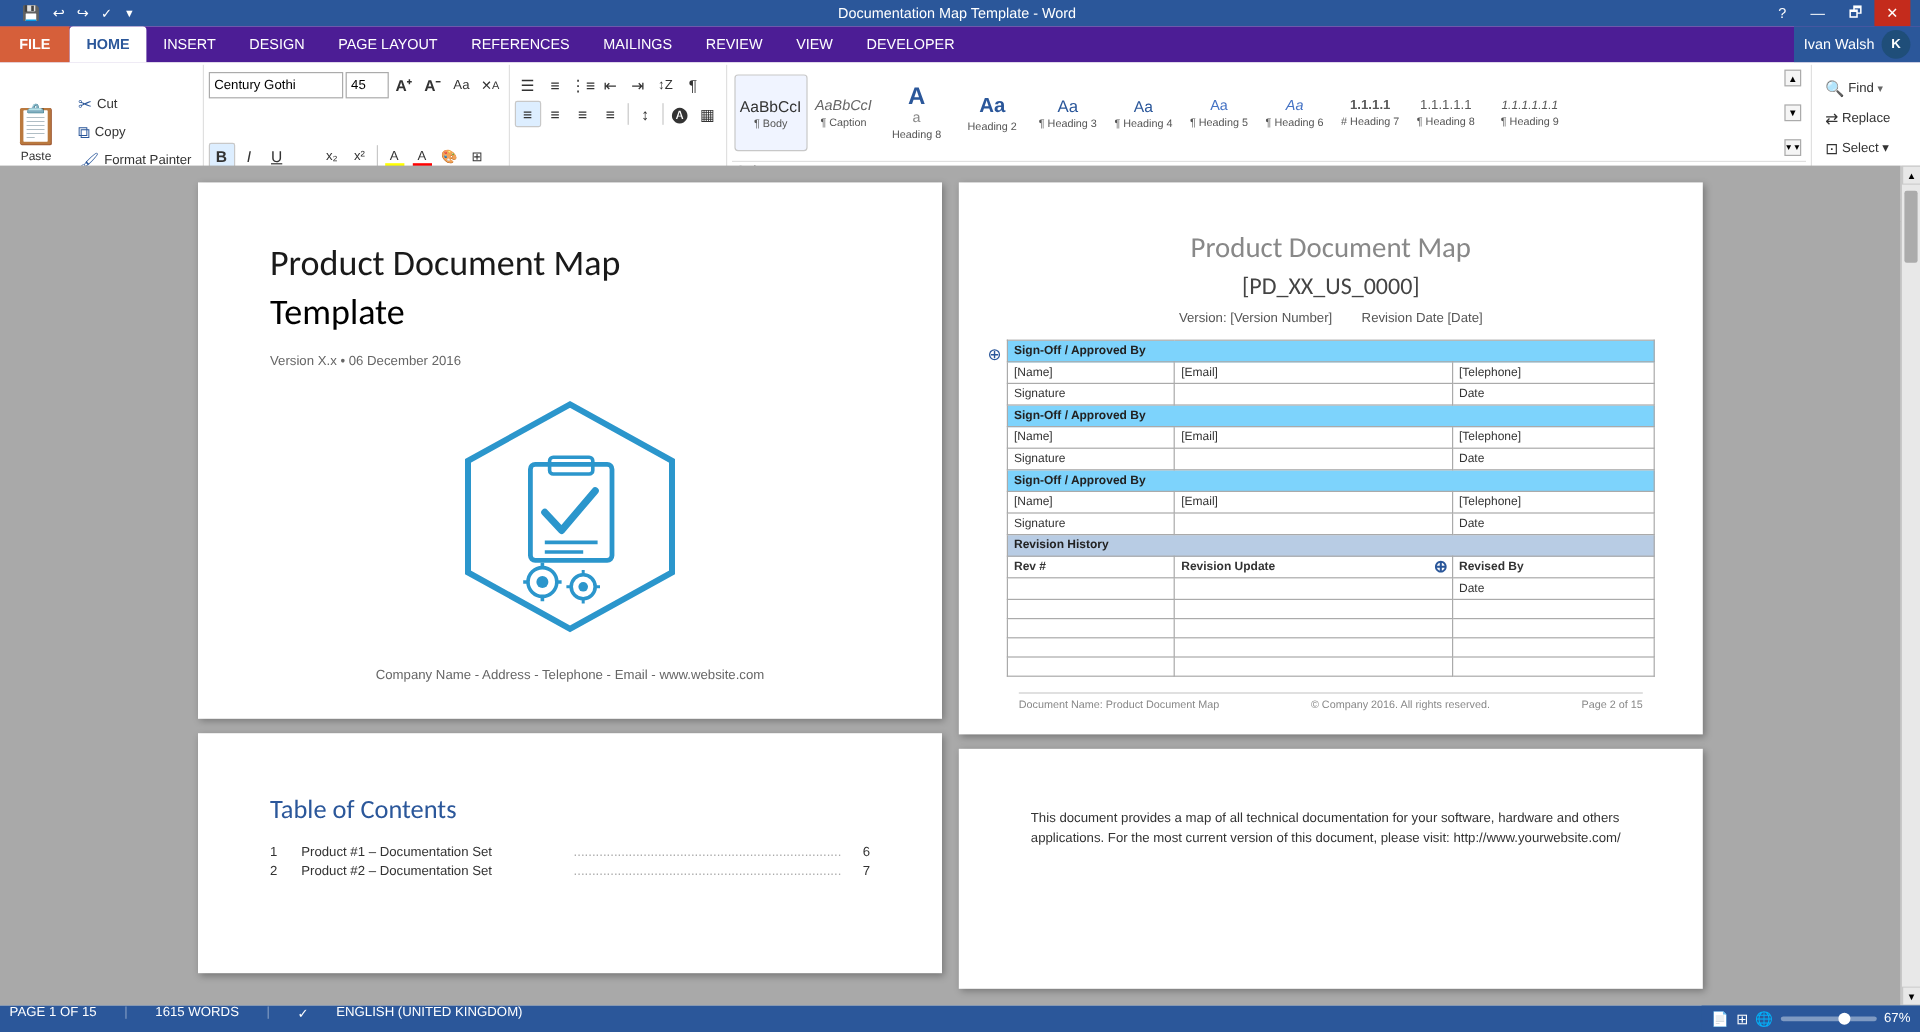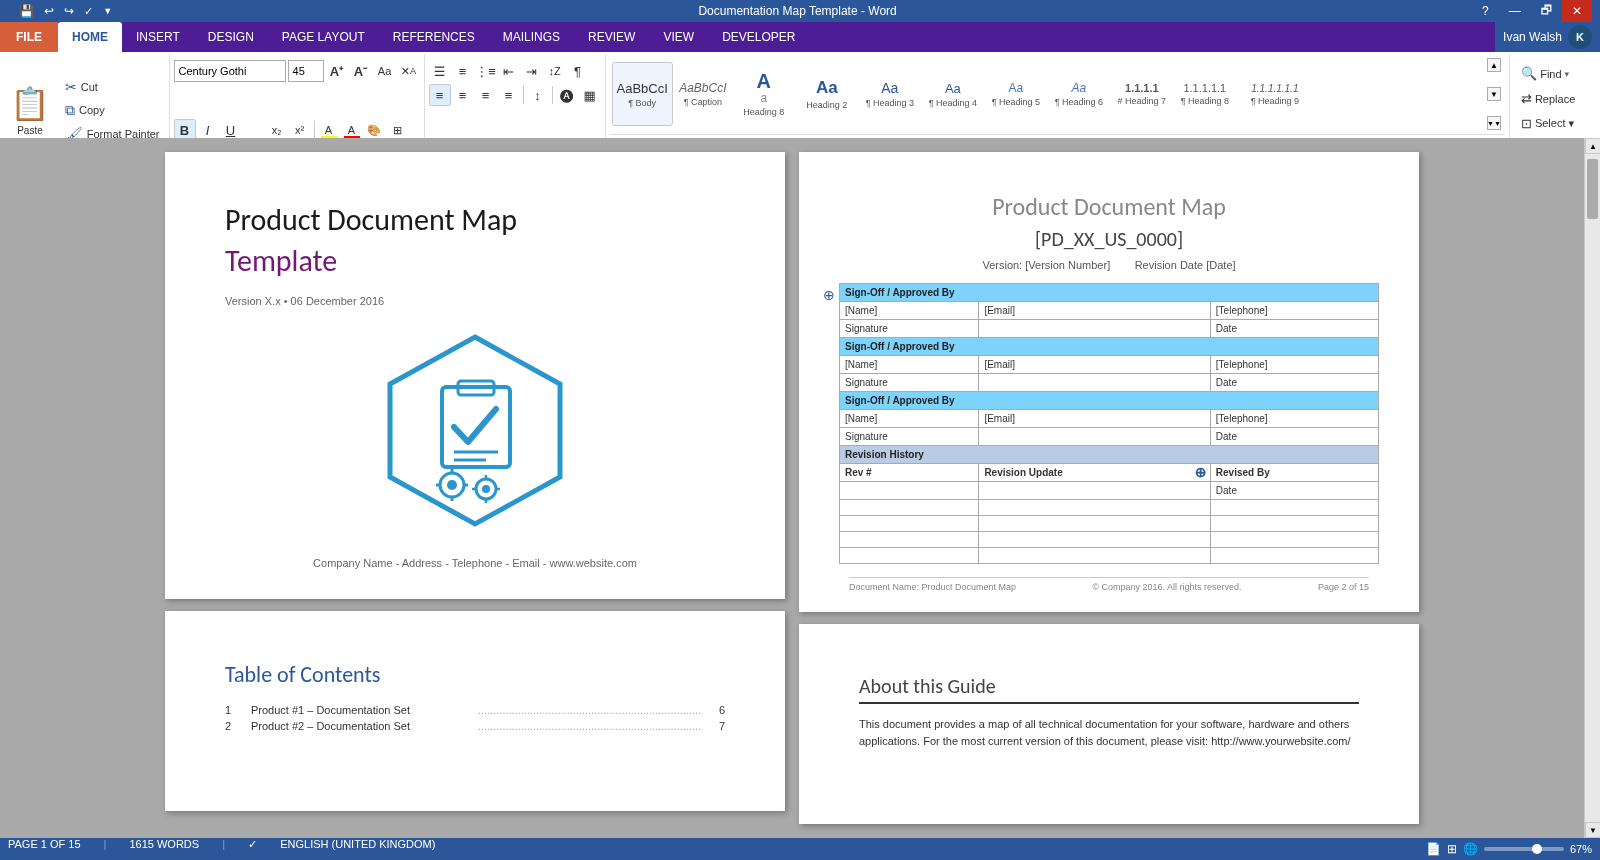--- a/index.html
+++ b/index.html
@@ -317,21 +317,21 @@
     .cover-title {
       font-size: 30px;
       color: #1a1a1a;
       font-family: 'Calibri', sans-serif;
       font-weight: normal;
       margin-bottom: 4px;
       line-height: 1.2;
     }
     .cover-subtitle {
       font-size: 30px;
-      color: #701a75;
+      color: #000000;
       font-family: 'Calibri', sans-serif;
       font-weight: normal;
       margin-bottom: 16px;
     }
     .cover-version {
       font-size: 11px;
       color: #666;
       margin-bottom: 20px;
     }
     .cover-logo {
@@ -858,21 +858,20 @@
       </div>
 
       <div class="page-footer-text">
         <span>Document Name: Product Document Map</span>
         <span>© Company 2016. All rights reserved.</span>
         <span>Page 2 of 15</span>
       </div>
     </div>
 
     <div class="page" style="width:620px; min-height:200px; padding:50px 60px 30px;">
-      <div class="about-title">About this Guide</div>
       <div class="about-text">This document provides a map of all technical documentation for your software, hardware and others applications. For the most current version of this document, please visit: http://www.yourwebsite.com/</div>
     </div>
 
   </div>
 
 </div>
 
 <div class="vert-scrollbar">
   <div class="scroll-btn">▲</div>
   <div class="scroll-track">

